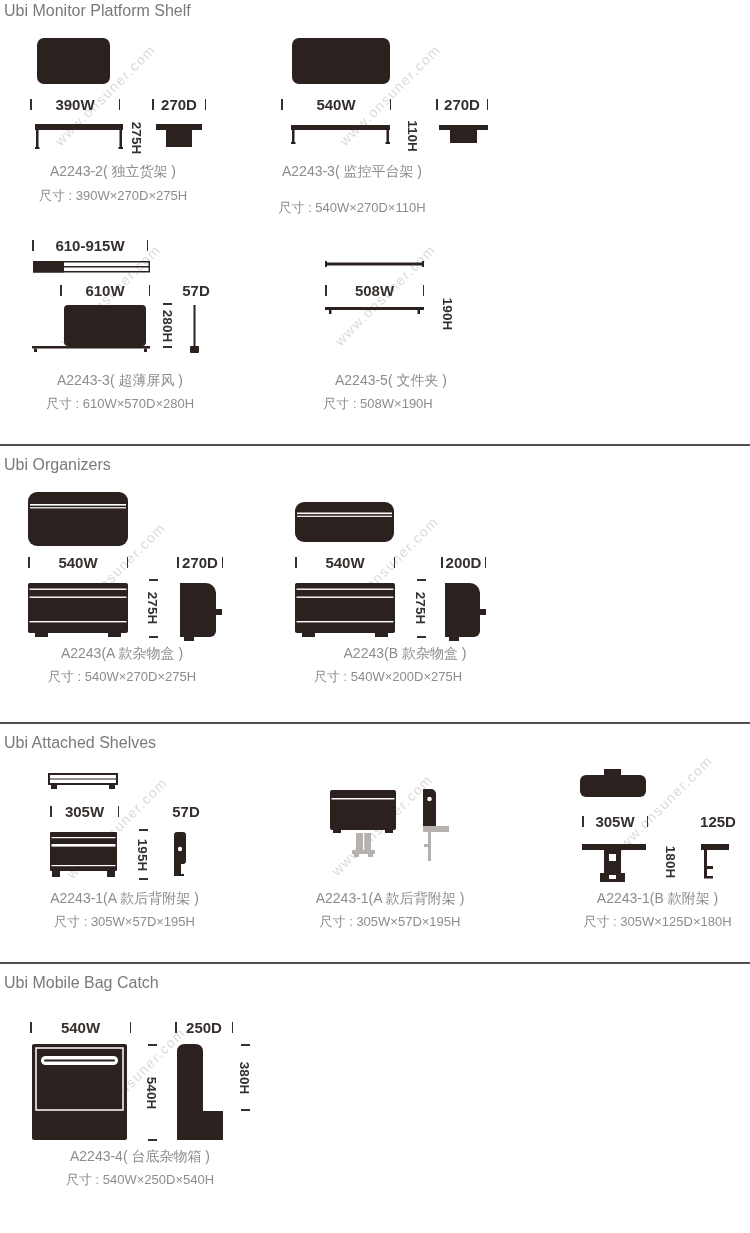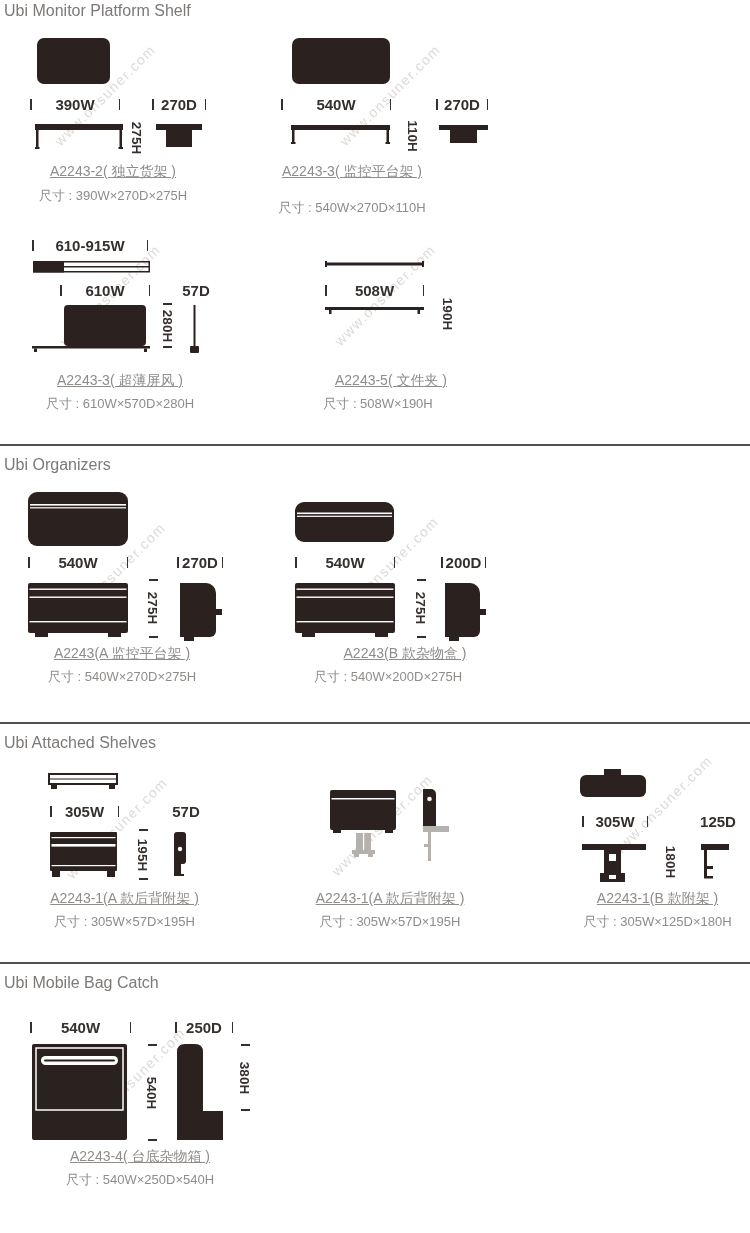--- a/index.html
+++ b/index.html
@@ -10,21 +10,21 @@
   .divider{left:0;width:750px;height:2px;background:#4f4f4f;}
   .ink{background:#2b211e;}
   .topbox{border-radius:7px;}
   .dim{display:flex;align-items:center;justify-content:center;height:16px;
        font-weight:bold;font-size:15px;color:#35302d;}
   .dim .lbl{flex:1;text-align:center;white-space:nowrap;}
   .dim.ticks::before,.dim.ticks::after{content:"";width:1.5px;height:11px;background:#35302d;}
   .vdim{width:50px;height:16px;display:flex;align-items:center;justify-content:center;
         transform:rotate(90deg);font-weight:bold;font-size:13.5px;color:#35302d;white-space:nowrap;}
   .htick{width:9px;height:1.5px;background:#35302d;}
-  .name{font-size:14px;color:#8f8c8a;text-align:center;white-space:nowrap;text-decoration:underline;}
+  .name{font-size:14px;color:#8f8c8a;text-align:center;white-space:nowrap;}
   .size{font-size:13px;color:#8f8c8a;text-align:center;white-space:nowrap;}
   .wm{color:#dcdad8;font-size:14px;letter-spacing:1.5px;white-space:nowrap;
       transform:translate(-50%,-50%) rotate(-45deg);}
 </style>
 </head>
 <body>
 
 <div class="page">
 
   <div class="abs wm" style="left:105px;top:95px">www.onsuner.com</div>
@@ -155,21 +155,21 @@
     <rect x="80" y="50" width="13" height="4" fill="#2b211e"></rect>
   </svg>
   <div class="abs htick" style="left:149px;top:579px"></div>
   <div class="abs vdim" style="left:128px;top:600px">275H</div>
   <div class="abs htick" style="left:149px;top:636px"></div>
   <svg class="abs" style="left:178px;top:583px" width="45" height="58">
     <path d="M2,0 h26 a10,10 0 0 1 10,10 v38 a6,6 0 0 1 -6,6 h-30 z" fill="#2b211e"></path>
     <rect x="38" y="26" width="6" height="6" fill="#2b211e"></rect>
     <rect x="6" y="54" width="10" height="4" fill="#2b211e"></rect>
   </svg>
-  <div class="abs name" style="left:32px;top:645px;width:180px">A2243(A 监控平台架 )</div>
+  <div class="abs name" style="left:32px;top:645px;width:180px">A2243(A 款杂物盒 )</div>
   <div class="abs size" style="left:32px;top:668px;width:180px">尺寸 : 540W×270D×275H</div>
 
   <svg class="abs" style="left:295px;top:502px" width="99" height="40">
     <rect x="0" y="0" width="99" height="40" rx="9" fill="#2b211e"></rect>
     <rect x="2" y="10.5" width="95" height="1.6" fill="#fff"></rect>
     <rect x="2" y="13.7" width="95" height="1.2" fill="#fff"></rect>
   </svg>
   <div class="abs dim ticks" style="left:295px;top:554px;width:100px">
     <span class="lbl">540W</span>
     </div>

